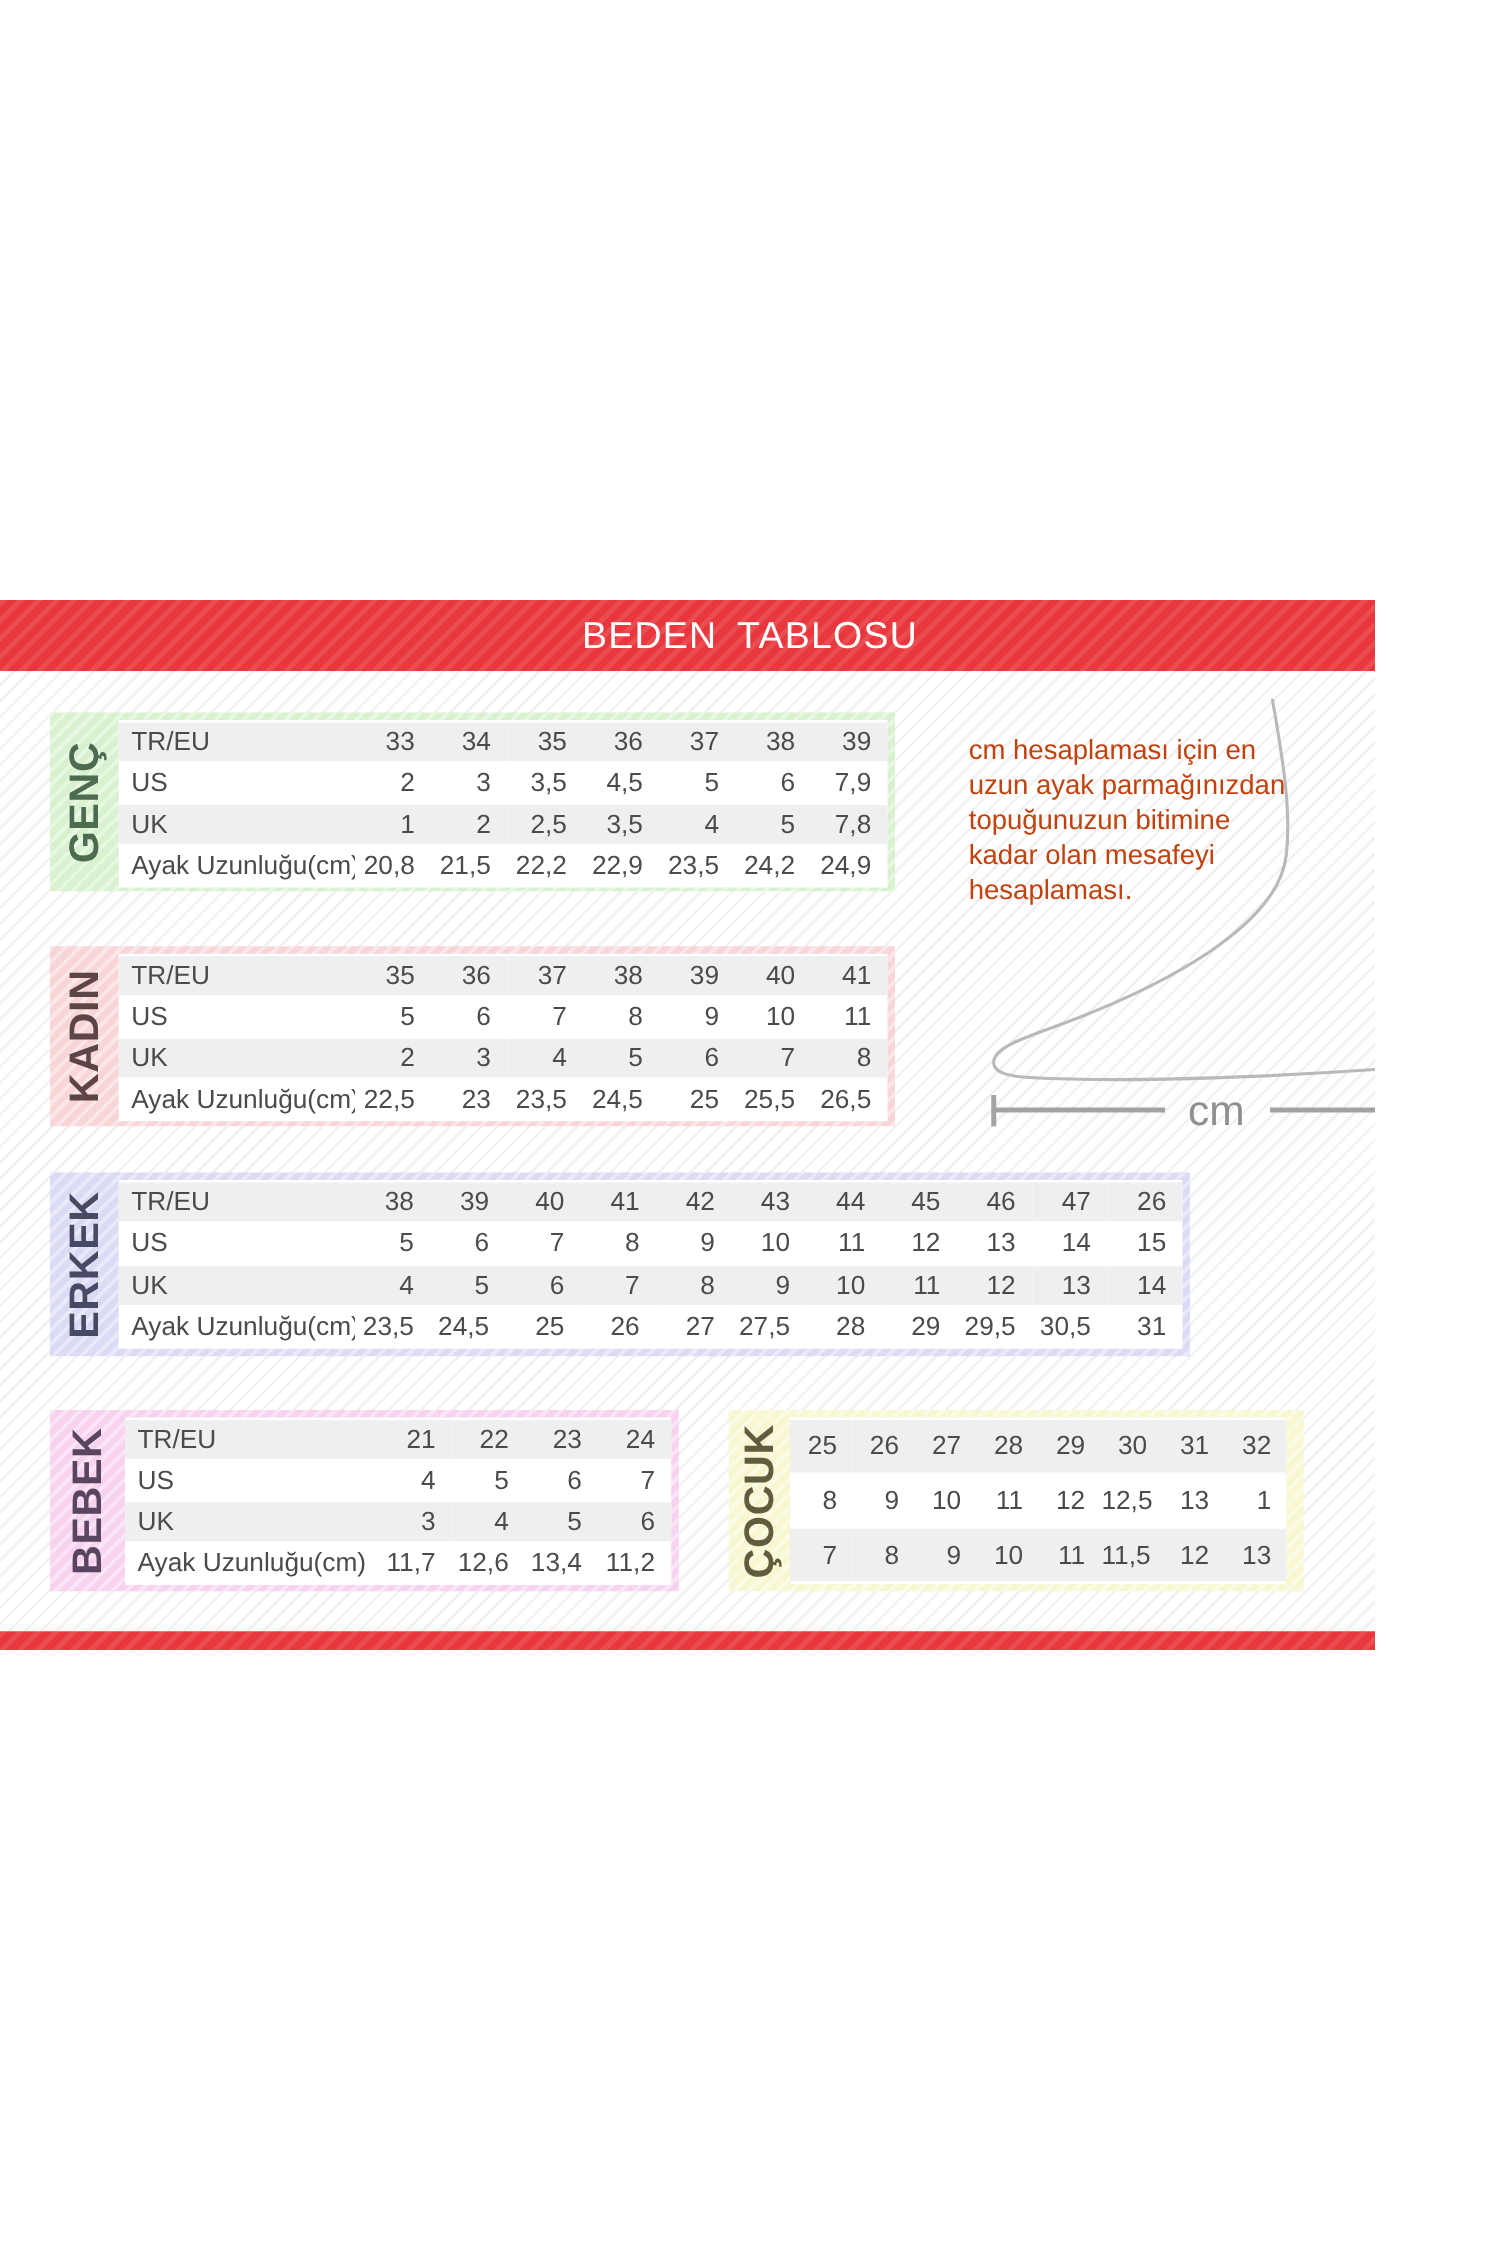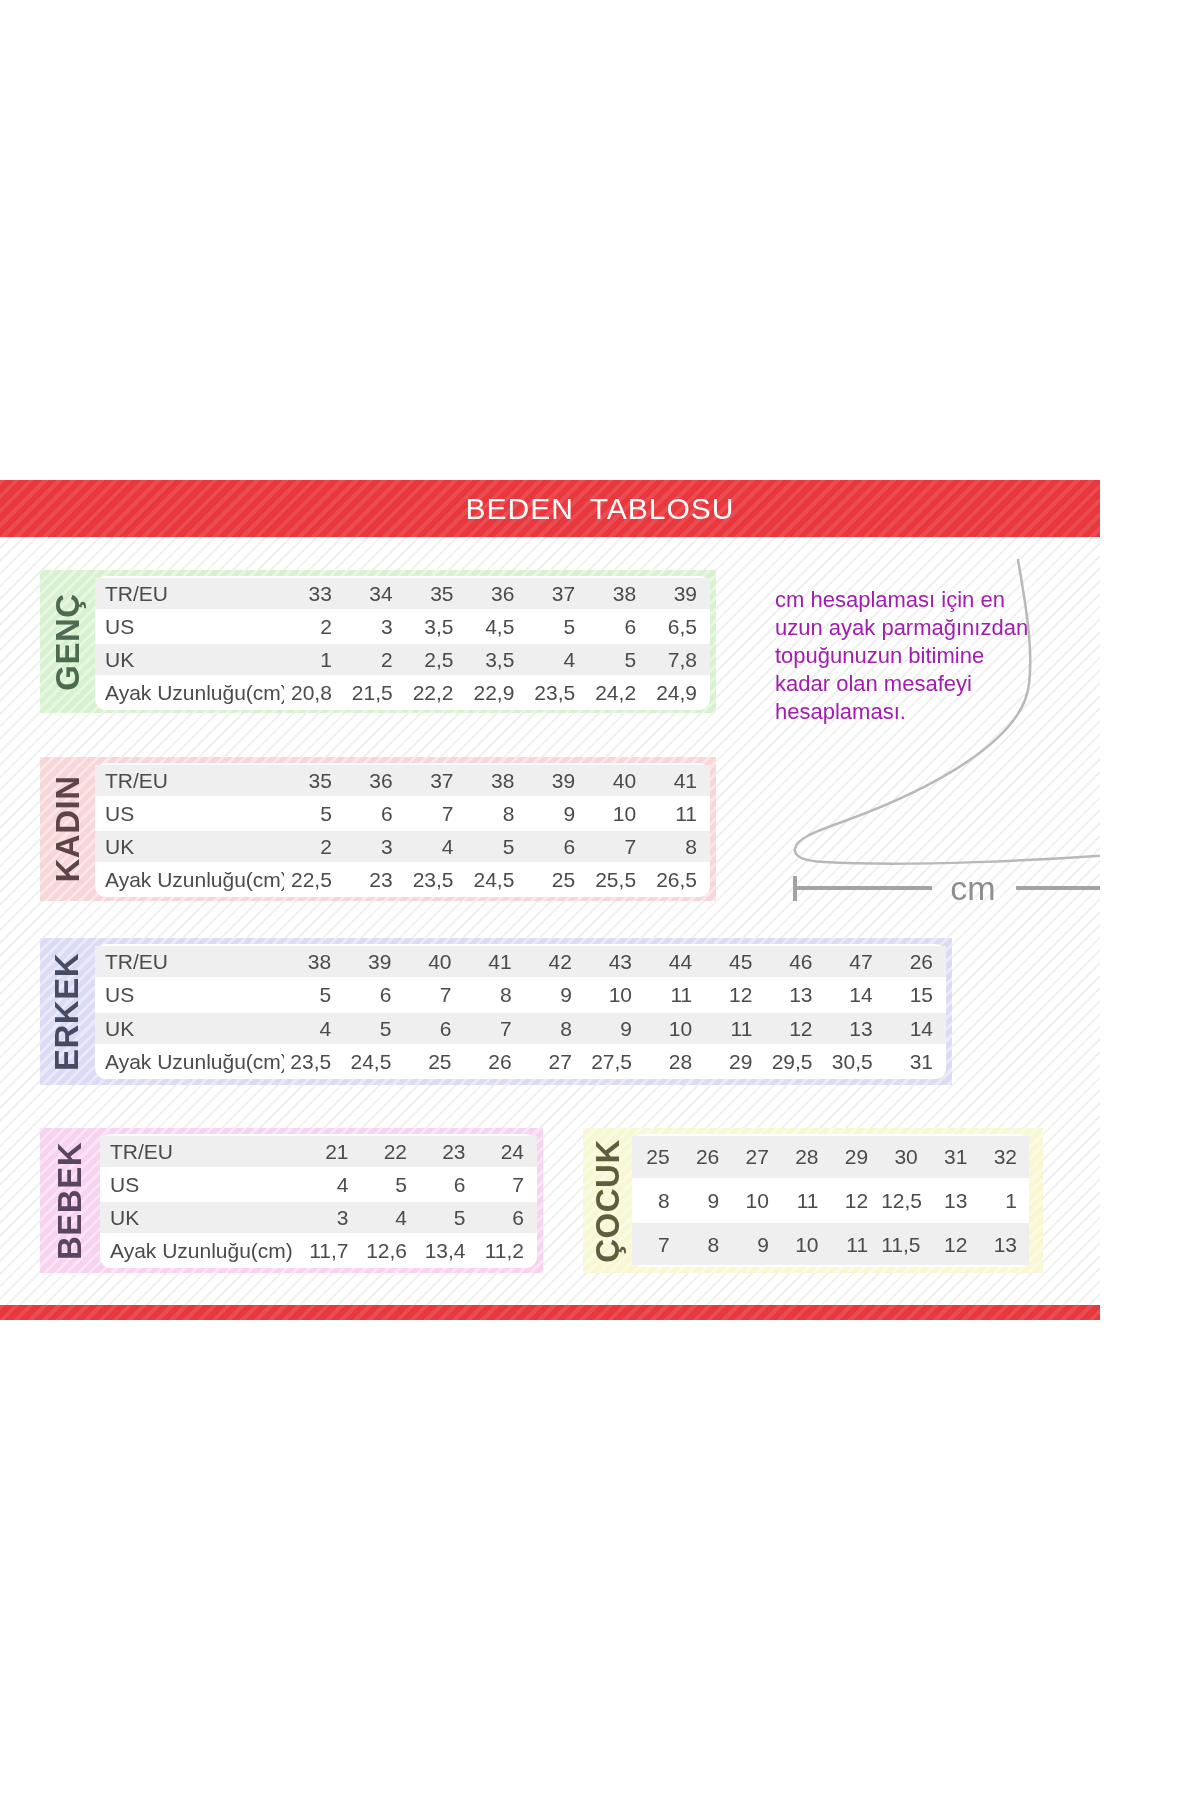--- a/index.html
+++ b/index.html
@@ -42,35 +42,35 @@
   #tbl-bebek .side-label{width:60px;}
   #tbl-cocuk .side-label{width:49px;}
   .side-label-text{
     transform:rotate(-90deg);white-space:nowrap;
     font-size:33px;font-weight:bold;letter-spacing:0.5px;
   }
   .table-wrap{flex:1;padding:6px 6px 6px 0;}
   #tbl-cocuk .table-wrap{padding-right:14px;}
   .table-wrap table{
     width:100%;height:100%;background:#ffffff;table-layout:fixed;
-    border-collapse:separate;border-spacing:0 2px;border-radius:11px;
+    border-collapse:separate;border-spacing:0 2px;
   }
   .table-wrap td{
     font-size:21px;color:#4b4b4b;height:29px;line-height:29px;
     overflow:hidden;white-space:nowrap;
   }
   tr.shaded td{background:#efefef;}
   td.row-label{width:178px;text-align:left;padding-left:10px;}
   #tbl-bebek td.row-label{width:192px;}
   td.val{text-align:right;padding-right:13px;}
   #tbl-cocuk td.val{padding-right:12px;}
   
   #instruction{
     position:absolute;left:775px;top:586px;width:300px;
-    color:#a21caf;font-size:22px;line-height:28px;
+    color:#c2410c;font-size:22px;line-height:28px;
   }
   
   #foot-svg{position:absolute;left:780px;top:556px;}
 </style>
 </head>
 <body>
 
 <div id="page">
 
   <div id="header-bar" class="red-bar" style="background-color: rgb(232, 56, 62);">
@@ -97,21 +97,21 @@
               <td class="val">39</td>
             </tr>
             <tr class="plain">
               <td class="row-label">US</td>
               <td class="val">2</td>
               <td class="val">3</td>
               <td class="val">3,5</td>
               <td class="val">4,5</td>
               <td class="val">5</td>
               <td class="val">6</td>
-              <td class="val">6,5</td>
+              <td class="val">7,9</td>
             </tr>
             <tr class="shaded">
               <td class="row-label">UK</td>
               <td class="val">1</td>
               <td class="val">2</td>
               <td class="val">2,5</td>
               <td class="val">3,5</td>
               <td class="val">4</td>
               <td class="val">5</td>
               <td class="val">7,8</td>

